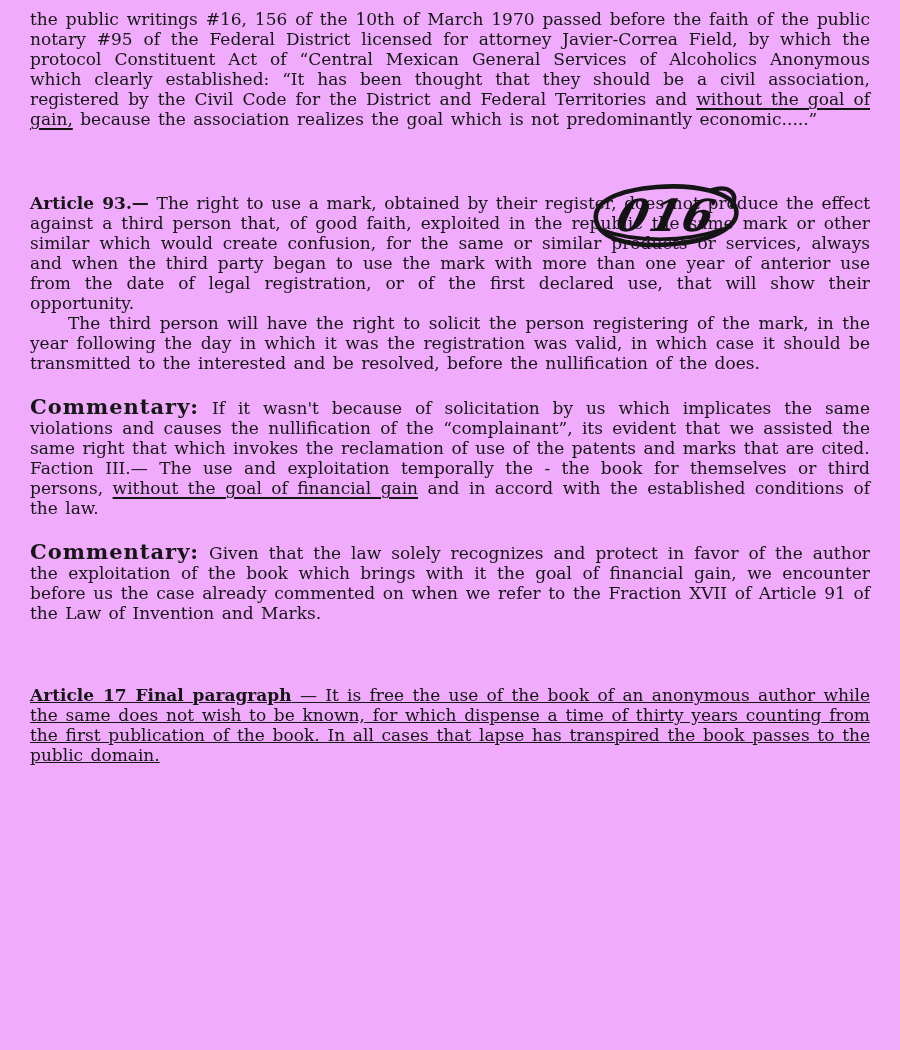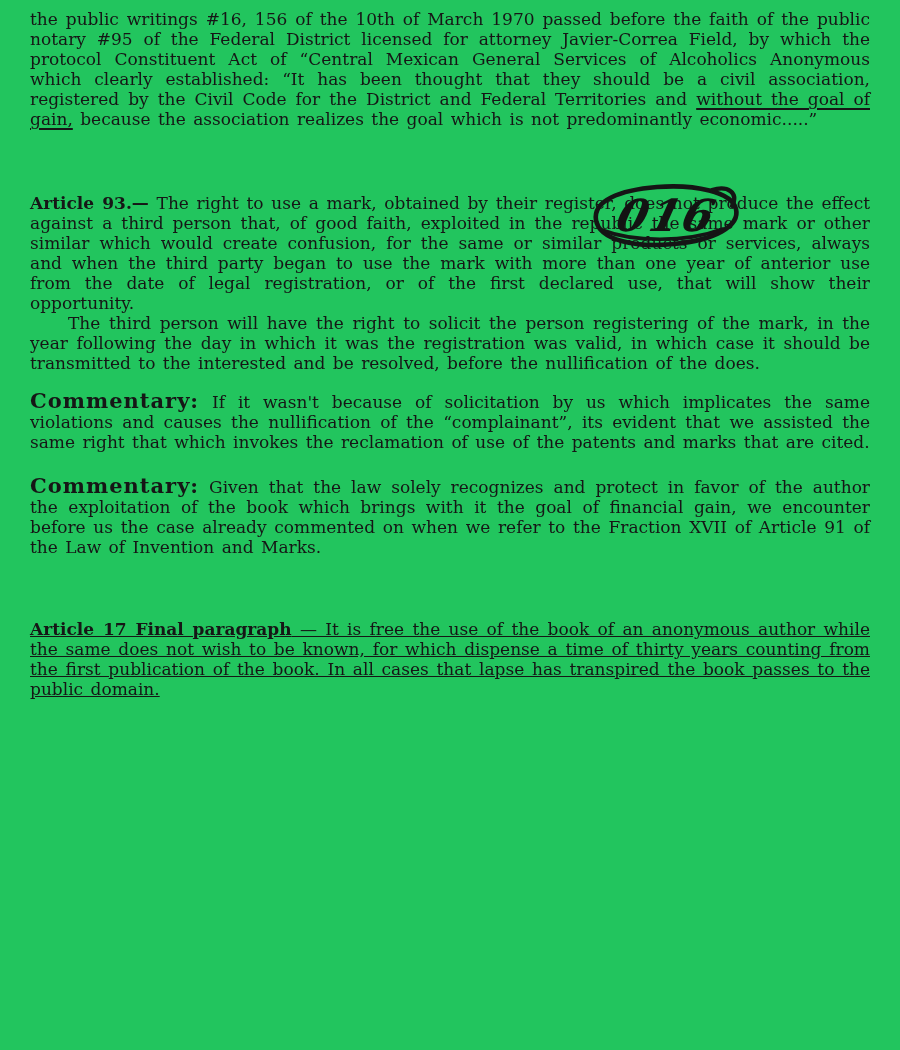--- a/index.html
+++ b/index.html
@@ -12,21 +12,21 @@
     height: 1050px;
     position: relative;
     font-family: "DejaVu Serif", serif;
     color: #161616;
     overflow: hidden;
   }
   .page {
     position: relative;
     width: 900px;
     height: 1050px;
-    background: #22c55e;
+    background: #f0abfc;
     box-sizing: border-box;
     padding: 9px 30px 0 30px;
   }
   p {
     margin: 0;
     text-align: justify;
     font-size: 17px;
     line-height: 20px;
     word-spacing: 2px;
   }
@@ -42,21 +42,21 @@
   .u {
     text-decoration: underline;
     text-decoration-thickness: 1.5px;
     text-underline-offset: 3px;
   }
   .indent {
     text-indent: 38px;
   }
   .gap-after-intro      { margin-bottom: 22px; }
   .gap-before-art93     { margin-top: 64px; }
-  .gap-before-comm1     { margin-top: 18px; }
+  .gap-before-comm1     { margin-top: 24px; }
   .gap-before-art2      { margin-top: 80px; }
   .gap-before-comm2     { margin-top: 24px; }
   .gap-before-art17     { margin-top: 62px; text-decoration: underline; }
   .stamp {
     position: absolute;
     left: 583px;
     top: 181px;
     width: 164px;
     height: 72px;
     pointer-events: none;
@@ -89,18 +89,19 @@
   </div>
 
   <p class="gap-before-art93"><span class="lead">Article 93.—</span><span> The right to use a mark, obtained by their register, does not produce the effect against a third person that, of good faith, exploited in the republic the same mark or other similar which would create confusion, for the same or similar products or services, always and when the third party began to use the mark with more than one year of anterior use from the date of legal registration, or of the first declared use, that will show their opportunity.</span></p>
 
   <p class="indent">The third person will have the right to solicit the person registering of the mark, in the year following the day in which it was the registration was valid, in which case it should be transmitted to the interested and be resolved, before the nullification of the does.</p>
 
   <p class="gap-before-comm1"><span class="lead-big">Commentary:</span><span> If it wasn't because of solicitation by us which implicates the same violations and causes the nullification of the “complainant”, its evident that we assisted the same right that which invokes the reclamation of use of the patents and marks that are cited.</span></p>
 
 
 
+  <p><span>Faction III.—  The use and exploitation temporally the - the book for themselves or third persons, </span><span class="u">without the goal of financial gain</span><span> and in accord with the established conditions of the law.</span></p>
 
   <p class="gap-before-comm2"><span class="lead-big">Commentary:</span><span> Given that the law solely recognizes and protect in favor of the author the exploitation of the book which brings with it the goal of financial gain, we encounter before us the case already commented on when we refer to the Fraction XVII of Article 91 of the Law of Invention and Marks.</span></p>
 
   <p class="gap-before-art17"><span class="lead">Article 17 Final paragraph</span><span> — It is free the use of the book of an anonymous author while the same does not wish to be known, for which dispense a time of thirty years counting from the first publication of the book.  In all cases that lapse has transpired the book passes to the public domain.</span></p>
 
 </div>
 
 </body></html>

